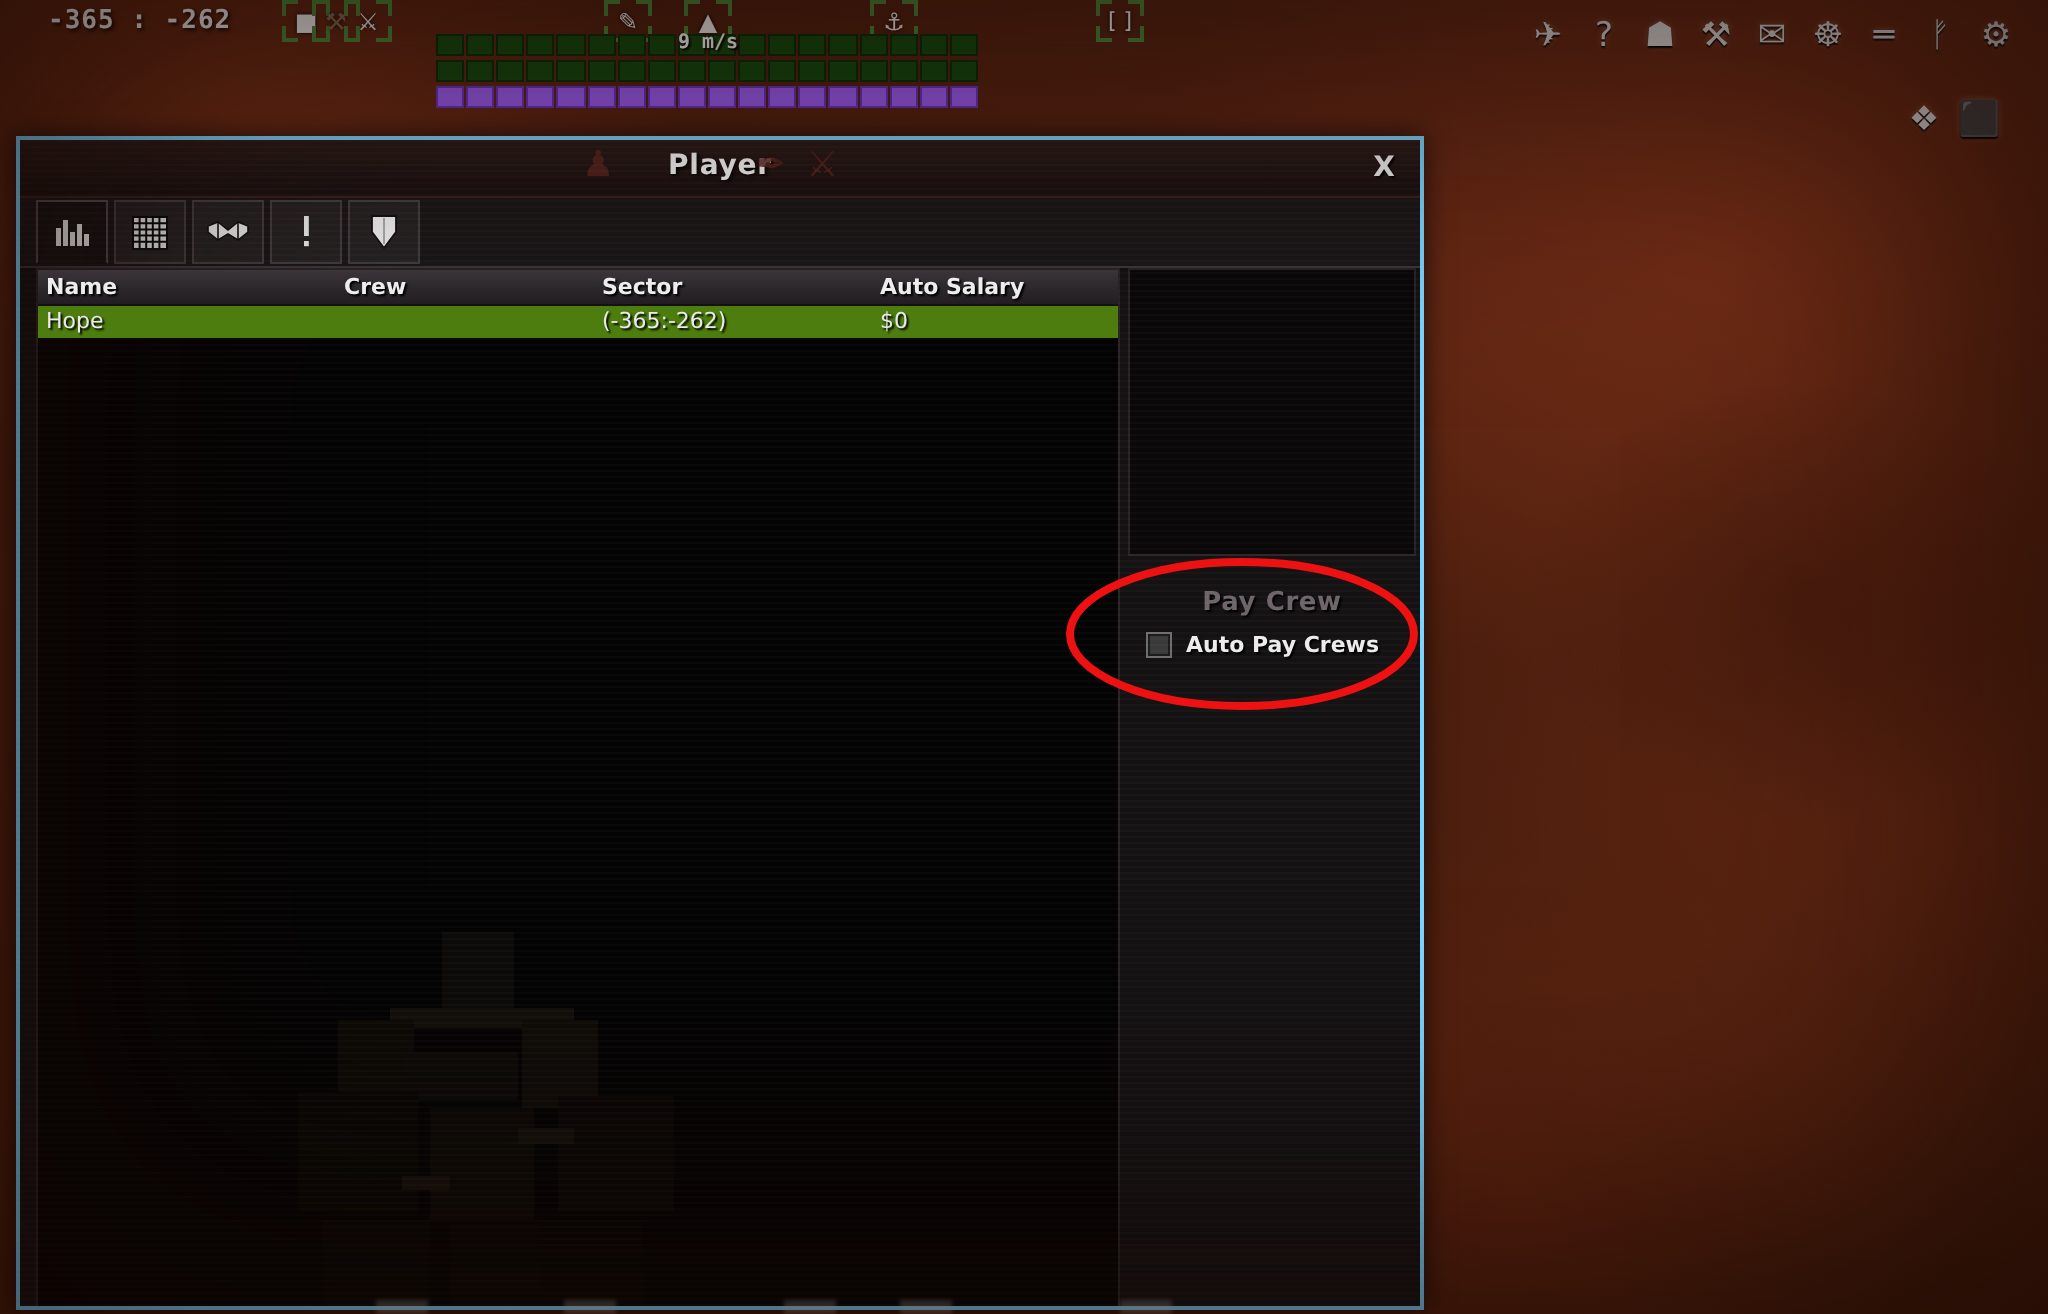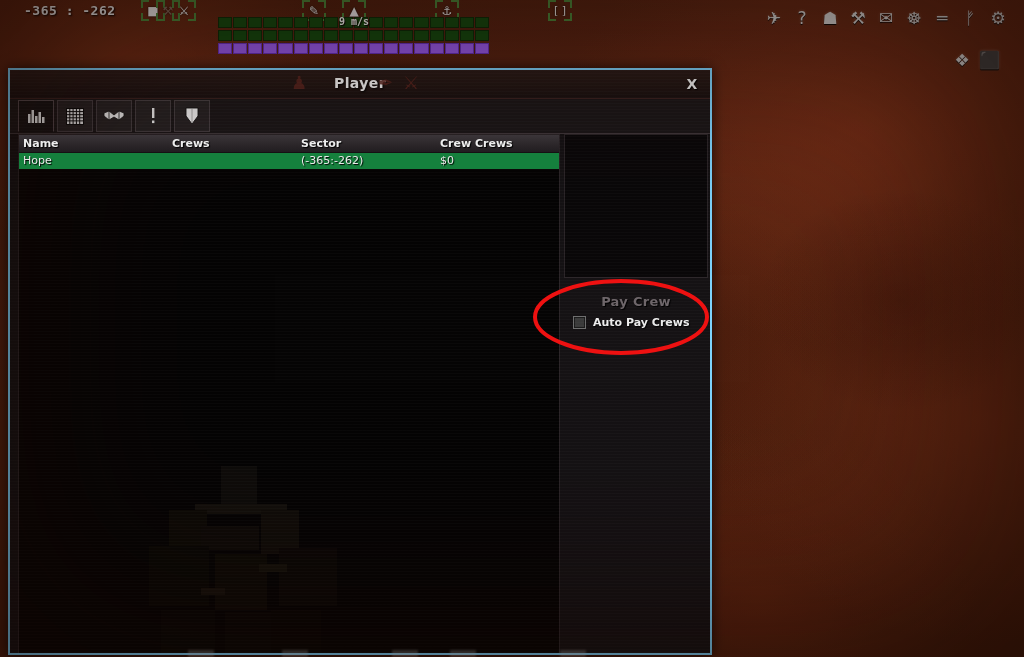--- a/index.html
+++ b/index.html
@@ -141,21 +141,21 @@
 
   table.grid{width:100%;border-collapse:collapse;position:relative;z-index:2;}
   table.grid th{
     text-align:left;font:bold 11px "DejaVu Sans", sans-serif;color:#ededed;
     background:linear-gradient(to bottom,#3b3539 0%,#2b2629 60%,#211d20 100%);
     padding:2px 0 2px 4px;border-bottom:1px solid #151113;
     text-shadow:1px 1px 1px #000;font-weight:bold;
   }
   table.grid td{
     font:11px "DejaVu Sans", sans-serif;color:#eaeaea;
-    padding:1px 0 2px 4px;background:#15803d;text-shadow:1px 1px 1px #000;
+    padding:1px 0 2px 4px;background:#4d7c0f;text-shadow:1px 1px 1px #000;
   }
   .c-name{width:145px;}
   .c-cargo{width:125px;}
   .c-sector{width:135px;}
   .c-salary{width:auto;}
 
   .rightcol{position:relative;width:144px;margin-left:4px;}
   .rpanel{
     position:relative;height:142px;
     background:#0a0809;border:1px solid #2a2427;
@@ -410,23 +410,23 @@
         <div style="left:120px;top:104px;width:28px;height:8px;background:#221c12;"></div>
         <div style="left:62px;top:128px;width:24px;height:7px;background:#241d13;"></div>
         <div style="left:22px;top:150px;width:54px;height:44px;background:#0c0a06;"></div>
         <div style="left:86px;top:152px;width:46px;height:48px;background:#0d0b06;"></div>
         <div style="left:132px;top:150px;width:50px;height:42px;background:#0b0905;"></div>
       </div>
       <table class="grid" id="fleet-table">
         <thead>
           <tr>
             <th class="c-name">Name</th>
-            <th class="c-cargo">Crews</th>
+            <th class="c-cargo">Crew</th>
             <th class="c-sector">Sector</th>
-            <th class="c-salary">Crew Crews</th>
+            <th class="c-salary">Auto Salary</th>
           </tr>
         </thead>
         <tbody>
           <tr>
             <td>Hope</td>
             <td></td>
             <td>(-365:-262)</td>
             <td>$0</td>
           </tr>
         </tbody>

